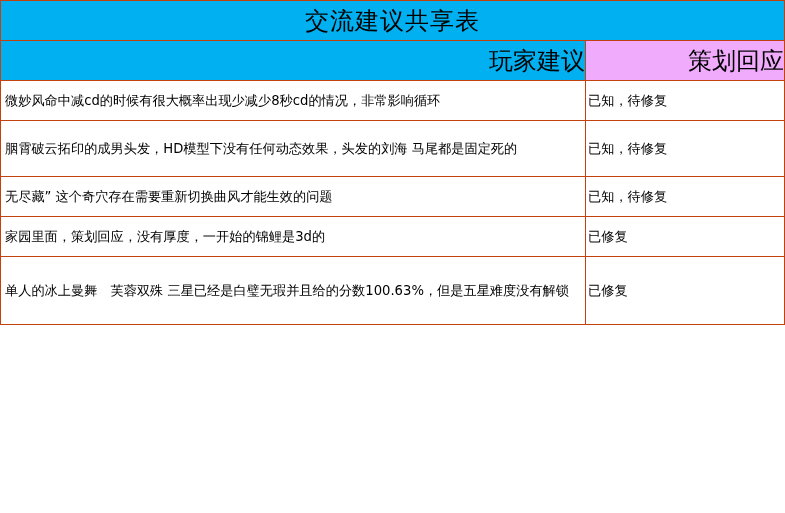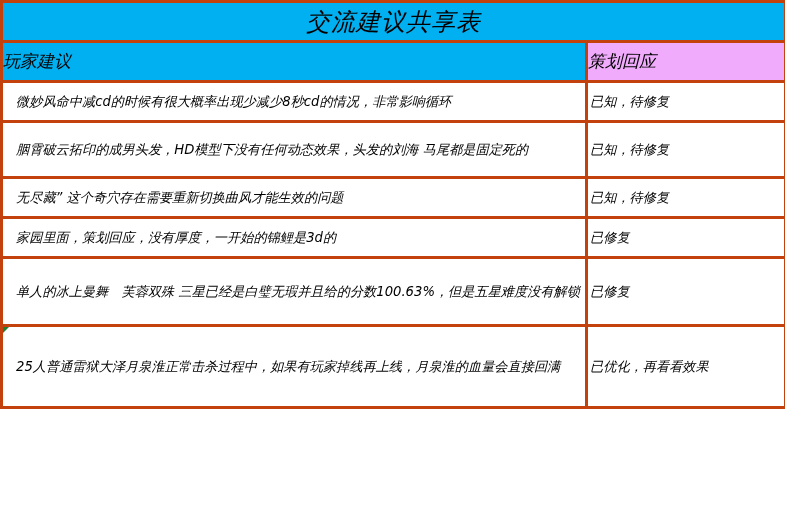--- a/index.html
+++ b/index.html
@@ -5,53 +5,52 @@
   html, body { margin: 0; padding: 0; background: #ffffff; }
   body { width: 785px; height: 513px; overflow: hidden; position: relative; }
   .sheet {
     position: absolute; left: 0; top: 0;
     width: 784px;
     border-collapse: collapse;
     table-layout: fixed;
     font-family: "DejaVu Sans", sans-serif;
   }
   .sheet td, .sheet th {
-    border: 3px solid #c2410c;
+    border: 1px solid #c2410c;
     padding: 0;
     box-sizing: border-box;
-    font-style: italic;
   }
   .title-row td {
     background: #00b0f0;
     height: 40px;
     text-align: center;
     font-family: "DejaVu Serif", serif;
     font-size: 24px;
     color: #000000;
     font-weight: normal;
     letter-spacing: 1px;
   }
   .header-row th {
     height: 40px;
-    text-align: left;
+    text-align: right;
     font-family: "DejaVu Serif", serif;
-    font-size: 17px;
+    font-size: 24px;
     font-weight: normal;
     color: #000000;
     margin-left: 20px;
   }
   .header-row th.col-suggestion { background: #00b0f0; }
   .header-row th.col-response { background: #f0abfc; }
   .body-row td {
     background: #ffffff;
     font-size: 13.2px;
     line-height: 19px;
     color: #000000;
     vertical-align: middle;
-    padding-left: 13px;
+    padding-left: 4px;
     padding-right: 2px;
     position: relative;
     word-break: break-all;
   }
   .body-row td.resp { padding-left: 2px; }
   .comment-mark {
     position: absolute; left: 0; top: 0;
     width: 0; height: 0;
     border-top: 6px solid #1e7d32;
     border-right: 6px solid transparent;
@@ -86,21 +85,14 @@
     <td class="resp">已知，待修复</td>
   </tr>
   <tr class="body-row" style="height:40px">
     <td>家园里面，策划回应，没有厚度，一开始的锦鲤是3d的</td>
     <td class="resp">已修复</td>
   </tr>
   <tr class="body-row" style="height:68px">
     <td>单人的冰上曼舞　芙蓉双殊 三星已经是白璧无瑕并且给的分数100.63%，但是五星难度没有解锁</td>
     <td class="resp">已修复</td>
   </tr>
-  <tr class="body-row" style="height:82px">
-    <td>
-      <span class="comment-mark"></span>
-      <span>25人普通雷狱大泽月泉淮正常击杀过程中，如果有玩家掉线再上线，月泉淮的血量会直接回满</span>
-    </td>
-    <td class="resp">已优化，再看看效果</td>
-  </tr>
 </tbody>
   </table>
 
 </body></html>

